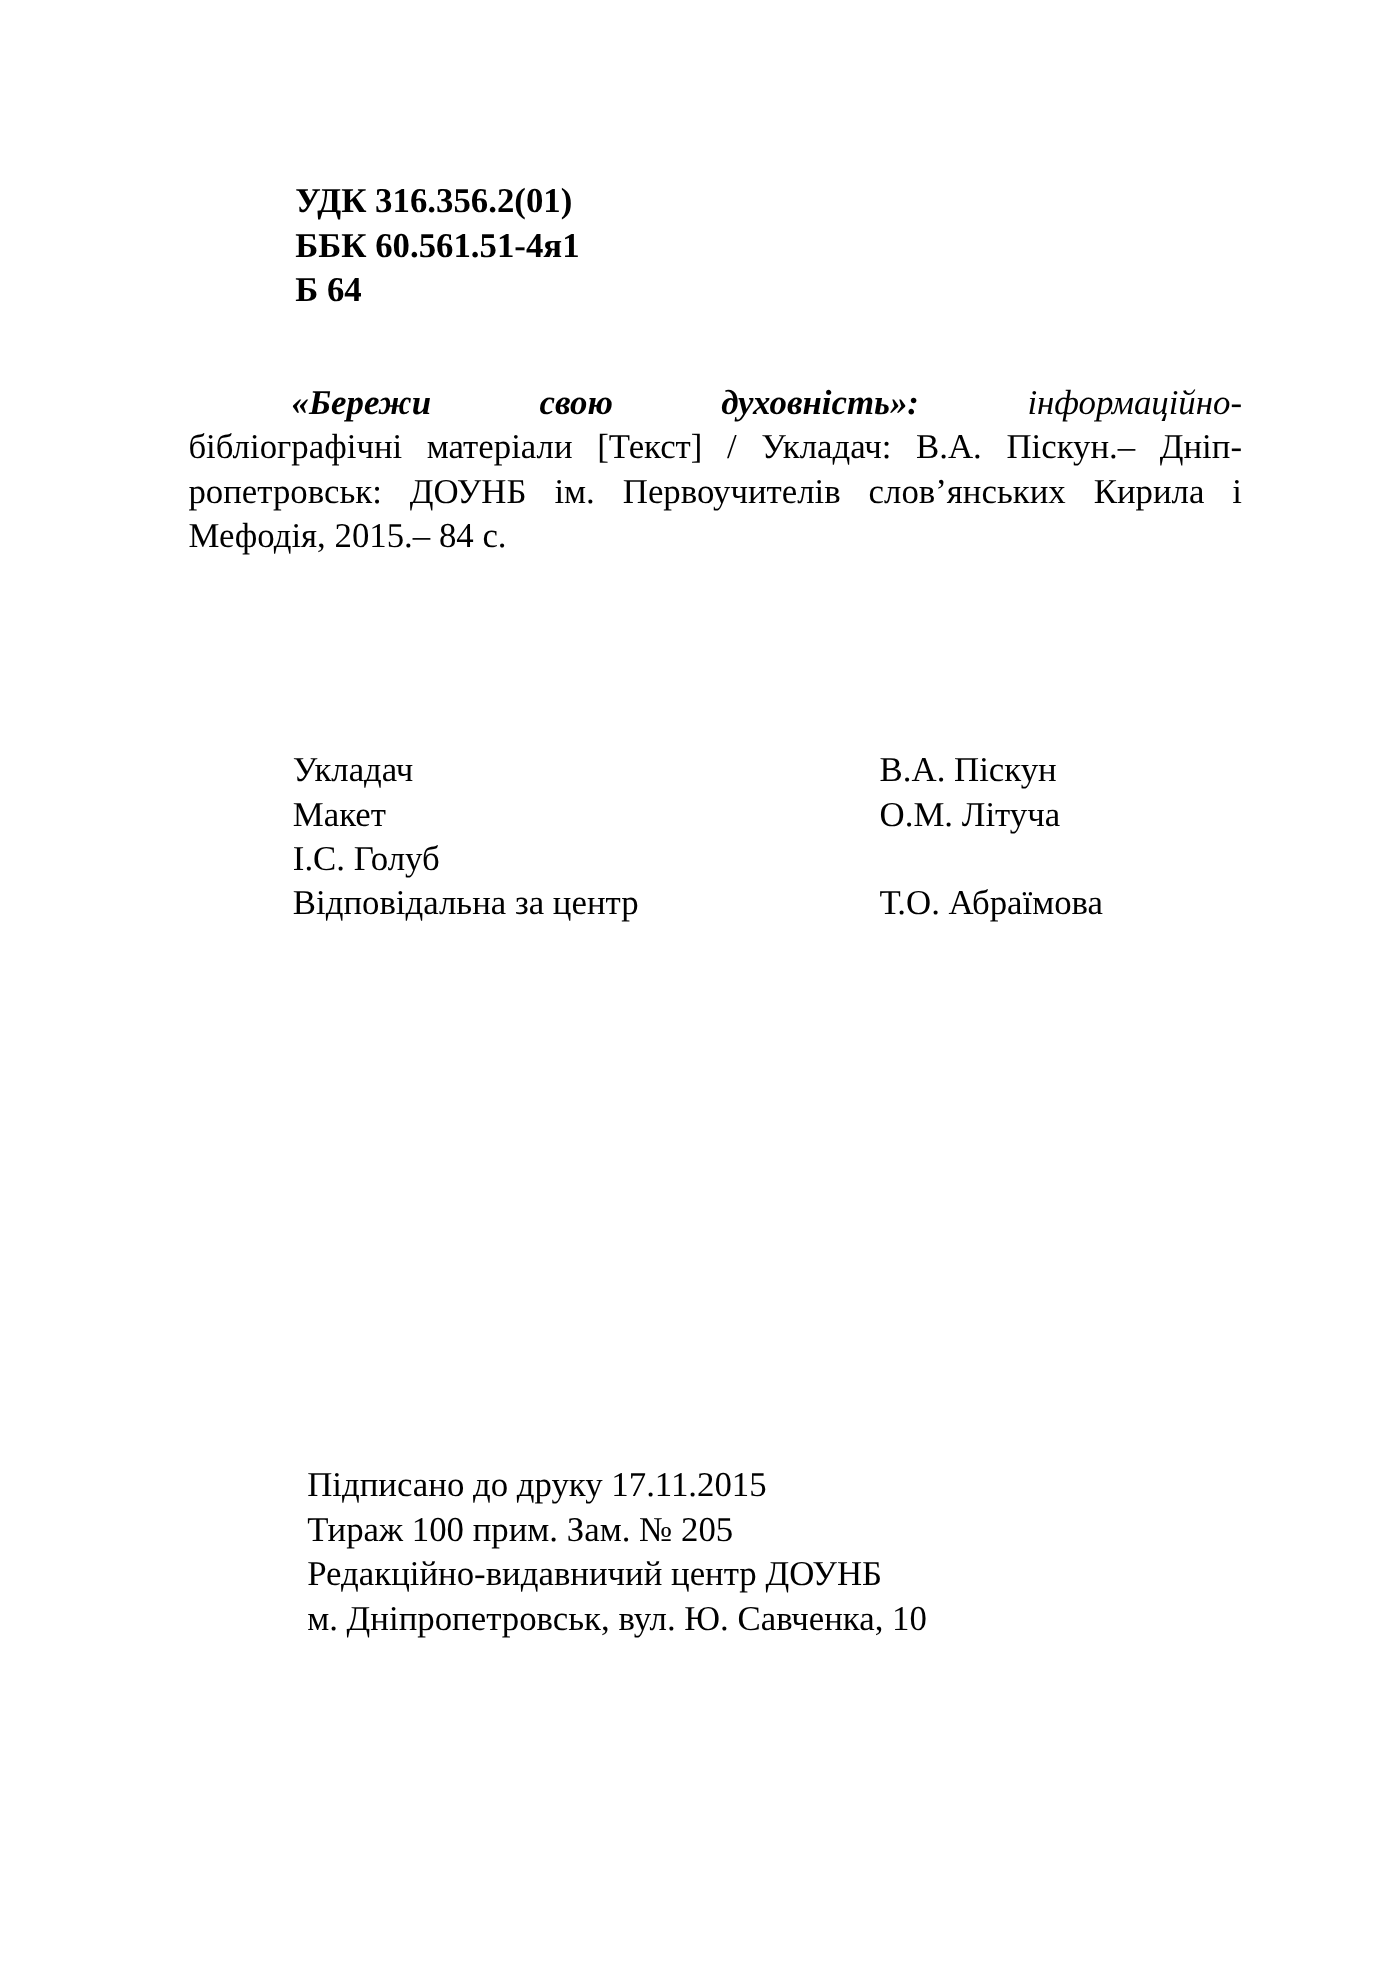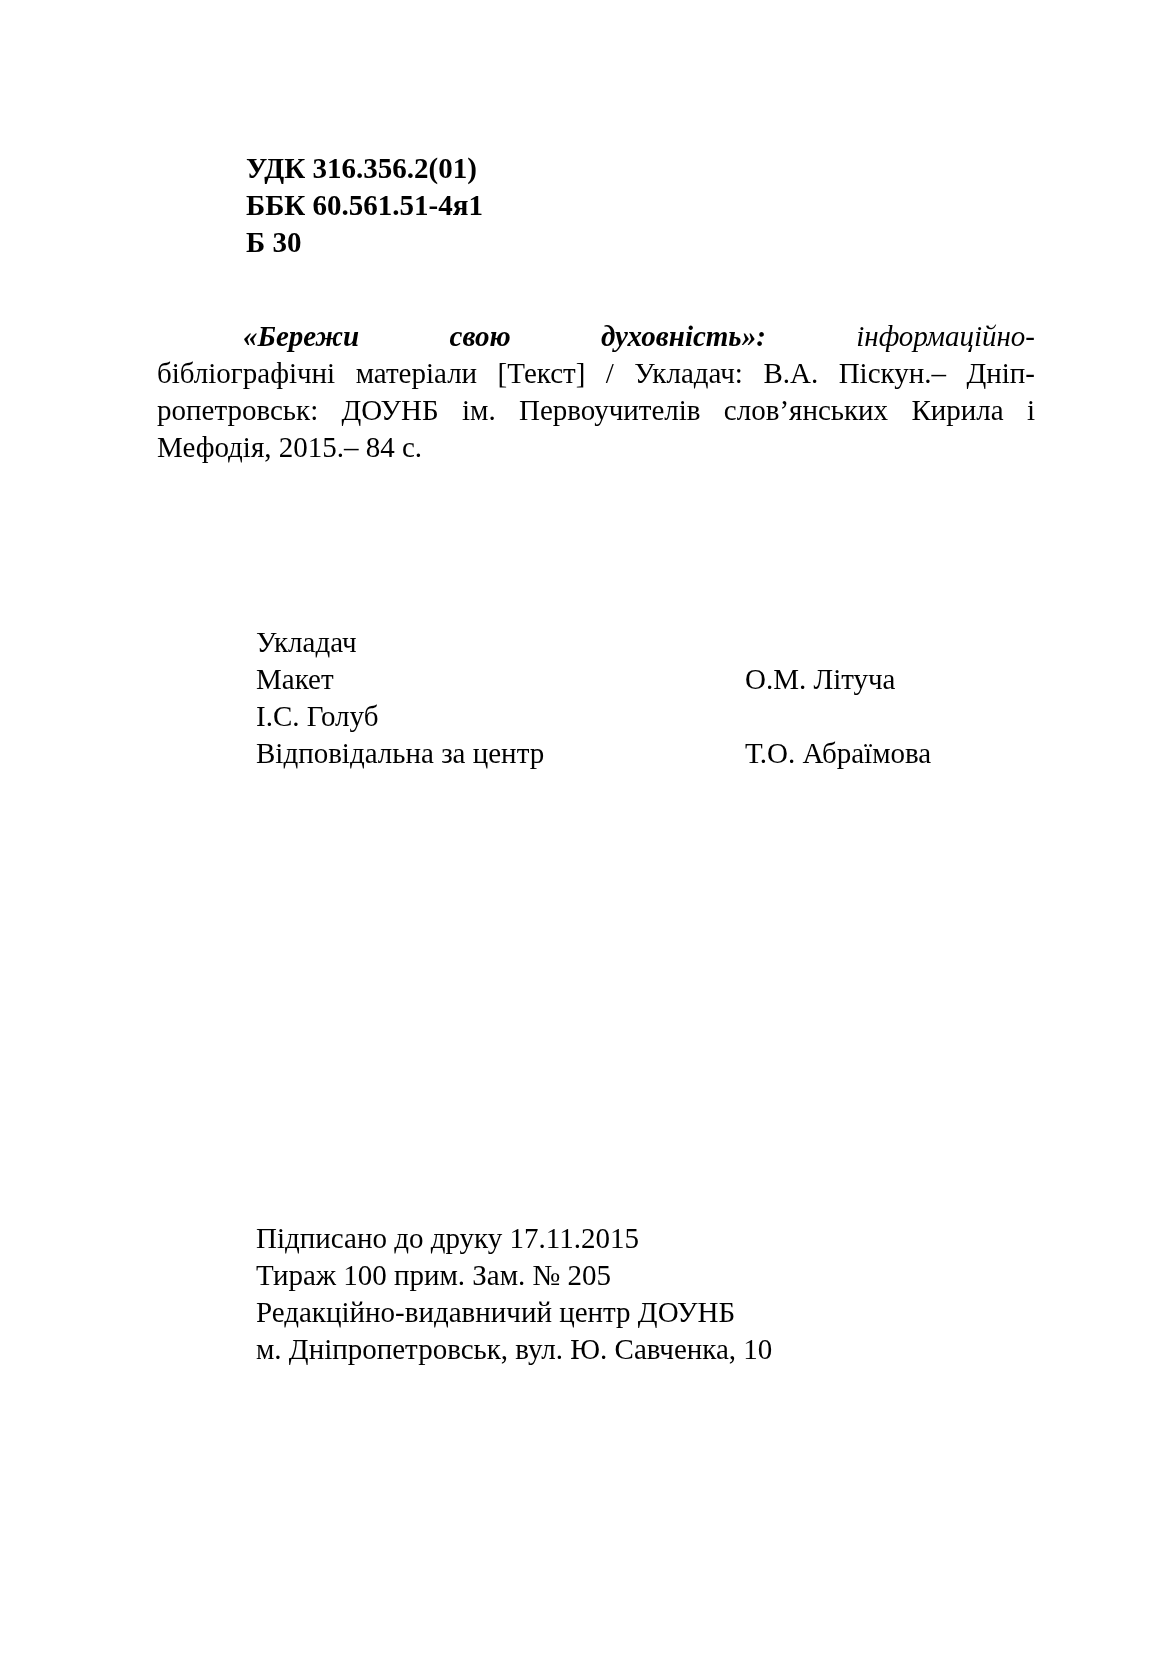--- a/index.html
+++ b/index.html
@@ -37,21 +37,21 @@
   }
   .bib-line-first {
     padding-left: 86px;
     font-style: italic;
   }
   .bib-bold {
     font-weight: bold;
   }
   .credits-block {
     position: absolute;
-    left: 256px;
+    left: 244px;
     top: 624px;
     width: 760px;
   }
   .credit-row {
     display: grid;
     grid-template-columns: 489px auto;
   }
   .imprint-block {
     position: absolute;
     left: 256px;
@@ -68,33 +68,34 @@
   }
 </style>
 </head>
 <body>
 
 <div class="page">
 
   <div class="codes-block">
     <div>УДК 316.356.2(01)</div>
     <div>ББК 60.561.51-4я1</div>
-    <div>Б 30</div>
+    <div>Б 64</div>
   </div>
 
   <div class="bib-block">
     <div class="bib-line-just bib-line-first"><span class="bib-bold">«Бережи свою духовність»:</span> <span>інформаційно-</span></div>
     <div class="bib-line-just">бібліографічні матеріали [Текст] / Укладач: В.А. Піскун.– Дніп-</div>
     <div class="bib-line-just">ропетровськ: ДОУНБ ім. Первоучителів слов’янських Кирила і</div>
     <div>Мефодія, 2015.– 84 с.</div>
   </div>
 
   <div class="credits-block">
     <div class="credit-row">
       <span>Укладач</span>
+      <span>В.А. Піскун</span>
     </div>
     <div class="credit-row">
       <span>Макет</span>
       <span>О.М. Літуча</span>
     </div>
     <div class="credit-row">
       <span>І.С. Голуб</span>
     </div>
     <div class="credit-row">
       <span>Відповідальна за центр</span>

